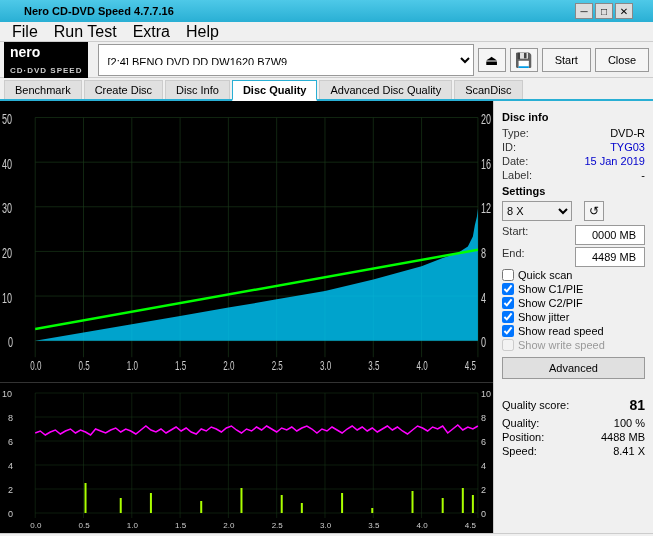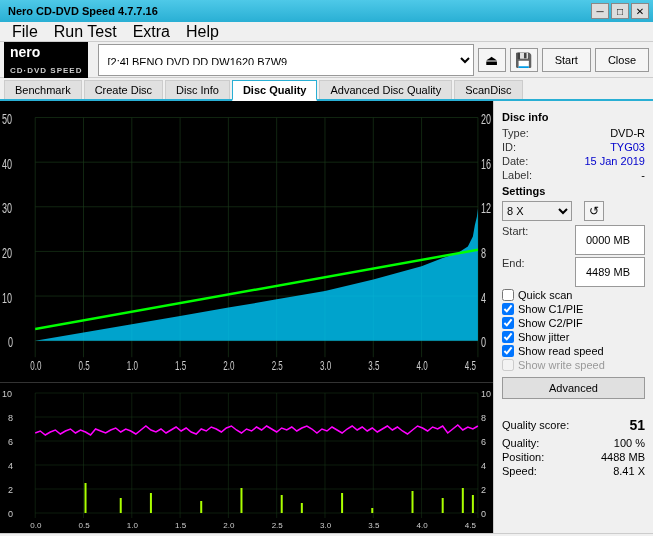--- a/index.html
+++ b/index.html
@@ -5,21 +5,21 @@
     * { box-sizing: border-box; margin: 0; padding: 0; }
     body { width: 653px; height: 536px; overflow: hidden; font-family: 'Segoe UI', Tahoma, sans-serif; font-size: 11px; background: #f0f0f0; }
 
     
     .titlebar {
       background: linear-gradient(to bottom, #4ec9e8 0%, #29afd4 100%);
       height: 22px;
       display: flex;
       align-items: center;
       justify-content: space-between;
-      padding: 0 4px;
+      padding: 0 20px;
       color: #000;
     }
     .titlebar-title { font-size: 11px; font-weight: bold; padding-left: 4px; }
     .titlebar-controls { display: flex; gap: 2px; }
     .titlebar-btn {
       width: 18px; height: 16px; border: 1px solid #888; background: #ddd;
       display: flex; align-items: center; justify-content: center;
       font-size: 10px; cursor: pointer;
     }
 
@@ -121,22 +121,22 @@
     .settings-select {
       width: 70px; height: 20px; border: 1px solid #999; font-size: 11px;
     }
     .settings-refresh {
       width: 20px; height: 20px; border: 1px solid #999; background: #f5f5f5;
       display: flex; align-items: center; justify-content: center;
       cursor: pointer; font-size: 12px;
     }
 
     .mb-input {
-      width: 70px; height: 30px; border: 1px solid #999; font-size: 11px;
-      text-align: right; padding-right: 14px; background: white;
+      width: 70px; height: 20px; border: 1px solid #999; font-size: 11px;
+      text-align: right; padding-right: 8px; background: white;
     }
 
     .checkbox-row {
       display: flex;
       align-items: center;
       gap: 4px;
       margin-bottom: 2px;
     }
     .checkbox-row input[type=checkbox] { width: 12px; height: 12px; }
 
@@ -388,21 +388,21 @@
     </div>
     <div class="checkbox-row">
       <input type="checkbox" disabled="" style="">
       <span style="color:#999;">Show write speed</span>
     </div>
     <button class="advanced-btn">Advanced</button>
 
     
     <div class="quality-row">
       <span>Quality score:</span>
-      <span style="font-weight:bold; font-size:14px;">51</span>
+      <span style="font-weight:bold; font-size:14px;">81</span>
     </div>
 
     
     <div style="margin-top:4px;">
       <div class="info-row">
         <span>Quality:</span>
         <span>100 %</span>
       </div>
       <div class="info-row">
         <span>Position:</span>

